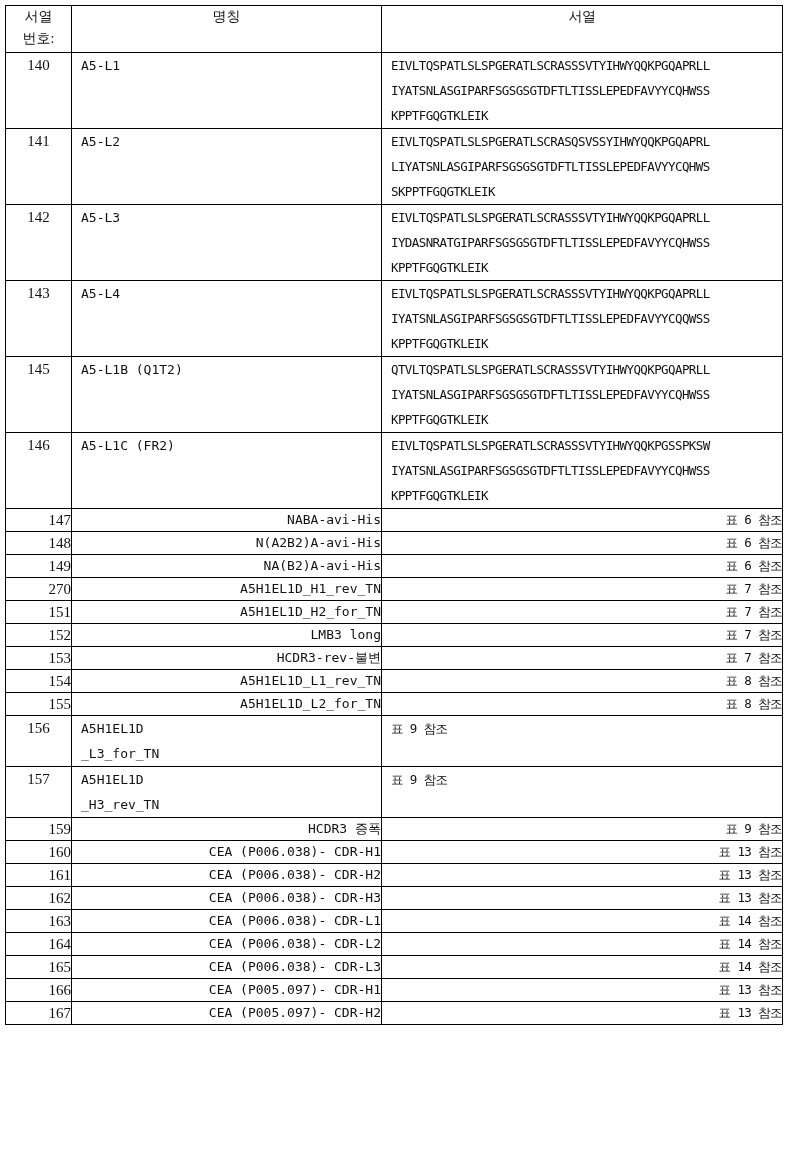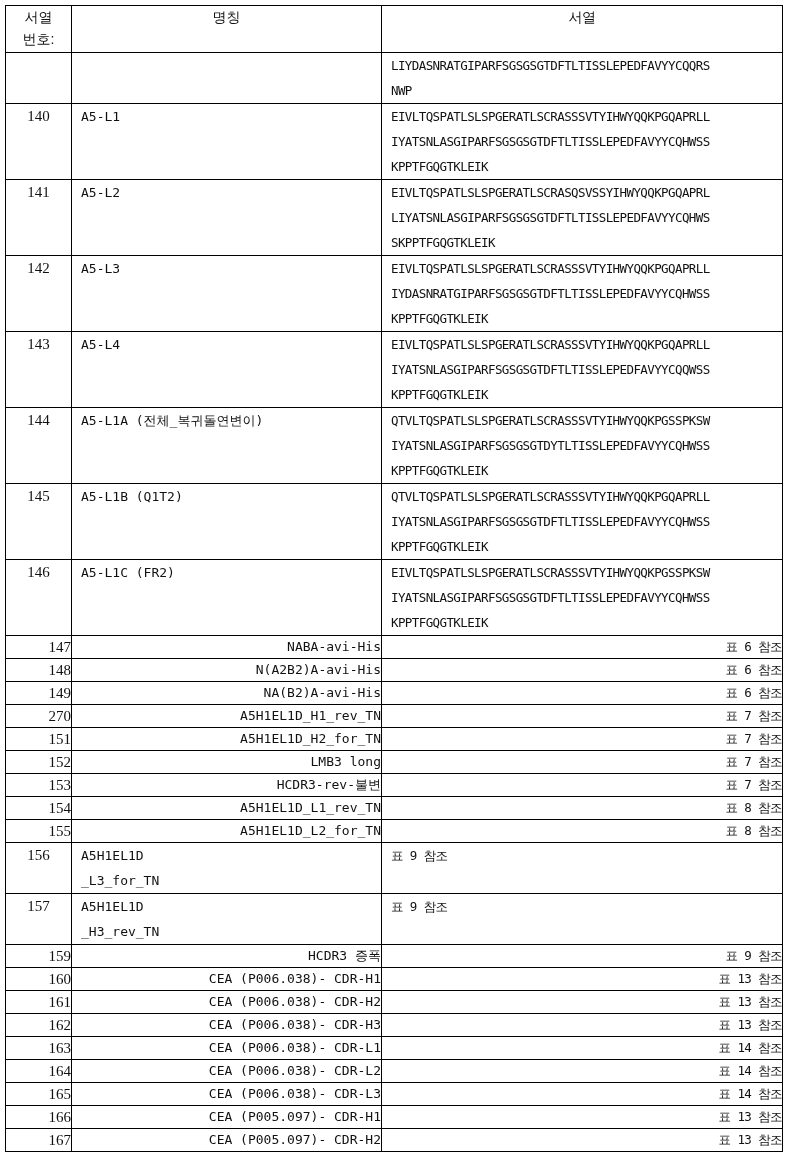--- a/index.html
+++ b/index.html
@@ -10,46 +10,38 @@
     font-family: "DejaVu Sans Mono", "Liberation Mono", monospace;
     font-size: 13px; color: #111;
   }
   .tbl td {
     border: 1px solid #000; vertical-align: top; padding: 0;
     line-height: 25px;
   }
   .c-no { width: 65px; text-align: center; font-family: Liberation Serif, serif; font-size: 15px; line-height: 23px; }
   .c-name { width: 309px; padding-left: 9px !important; }
   .c-seq { padding-left: 9px !important; letter-spacing: -0.6px; font-size: 12.5px; }
-  .hdr td { text-align: center; font-family: Liberation Sans, sans-serif; font-size: 14px; line-height: 22px; height: 46px; }
+  .hdr td { text-align: center; font-family: Liberation Serif, serif; font-size: 14px; line-height: 22px; height: 46px; }
   .hdr .c-name, .hdr .c-seq { padding-left: 0 !important; text-align: center; }
   .seqline { display: block; white-space: nowrap; }
   .short td { line-height: 22px; text-align: right; }
 </style>
 </head>
 <body>
 
 <table class="tbl">
   <tbody id="tbody">
     <tr class="hdr">
       <td class="c-no">
         <span class="seqline">서열</span>
         <span class="seqline">번호:</span>
       </td>
       <td class="c-name">명칭</td>
       <td class="c-seq">서열</td>
     </tr>
-  <tr>
-        <td class="c-no"></td>
-        <td class="c-name"></td>
-        <td class="c-seq">
-          <span class="seqline">LIYDASNRATGIPARFSGSGSGTDFTLTISSLEPEDFAVYYCQQRS</span>
-          <span class="seqline">NWP</span>
-        </td>
-      </tr>
       <tr>
         <td class="c-no">140</td>
         <td class="c-name">A5-L1</td>
         <td class="c-seq">
           <span class="seqline">EIVLTQSPATLSLSPGERATLSCRASSSVTYIHWYQQKPGQAPRLL</span>
           <span class="seqline">IYATSNLASGIPARFSGSGSGTDFTLTISSLEPEDFAVYYCQHWSS</span>
           <span class="seqline">KPPTFGQGTKLEIK</span>
         </td>
       </tr>
       <tr>
@@ -69,29 +61,20 @@
           <span class="seqline">IYDASNRATGIPARFSGSGSGTDFTLTISSLEPEDFAVYYCQHWSS</span>
           <span class="seqline">KPPTFGQGTKLEIK</span>
         </td>
       </tr>
       <tr>
         <td class="c-no">143</td>
         <td class="c-name">A5-L4</td>
         <td class="c-seq">
           <span class="seqline">EIVLTQSPATLSLSPGERATLSCRASSSVTYIHWYQQKPGQAPRLL</span>
           <span class="seqline">IYATSNLASGIPARFSGSGSGTDFTLTISSLEPEDFAVYYCQQWSS</span>
-          <span class="seqline">KPPTFGQGTKLEIK</span>
-        </td>
-      </tr>
-      <tr>
-        <td class="c-no">144</td>
-        <td class="c-name">A5-L1A (전체_복귀돌연변이)</td>
-        <td class="c-seq">
-          <span class="seqline">QTVLTQSPATLSLSPGERATLSCRASSSVTYIHWYQQKPGSSPKSW</span>
-          <span class="seqline">IYATSNLASGIPARFSGSGSGTDYTLTISSLEPEDFAVYYCQHWSS</span>
           <span class="seqline">KPPTFGQGTKLEIK</span>
         </td>
       </tr>
       <tr>
         <td class="c-no">145</td>
         <td class="c-name">A5-L1B (Q1T2)</td>
         <td class="c-seq">
           <span class="seqline">QTVLTQSPATLSLSPGERATLSCRASSSVTYIHWYQQKPGQAPRLL</span>
           <span class="seqline">IYATSNLASGIPARFSGSGSGTDFTLTISSLEPEDFAVYYCQHWSS</span>
           <span class="seqline">KPPTFGQGTKLEIK</span>

